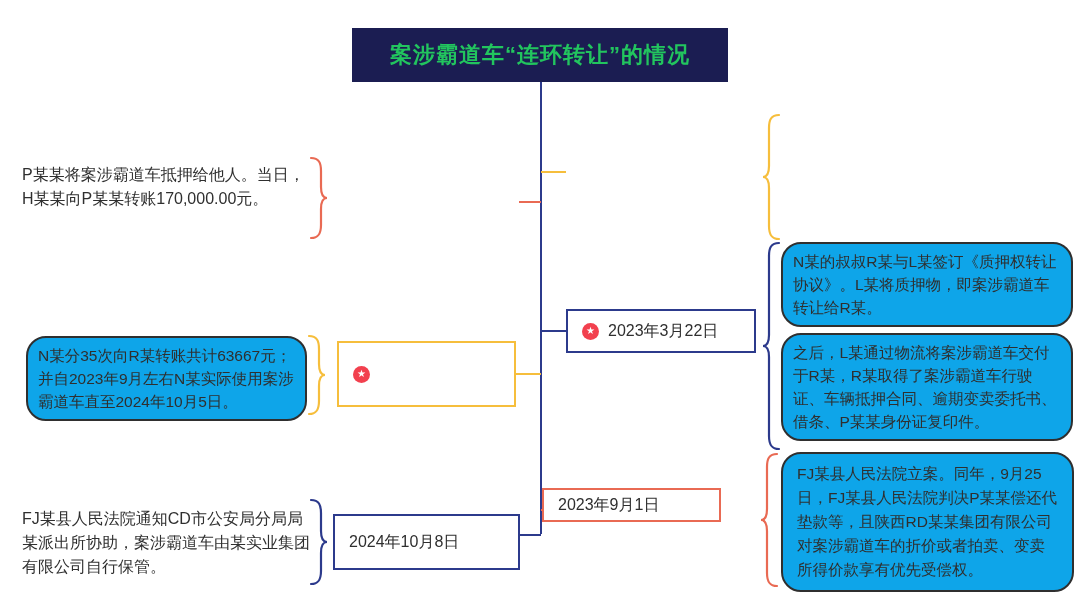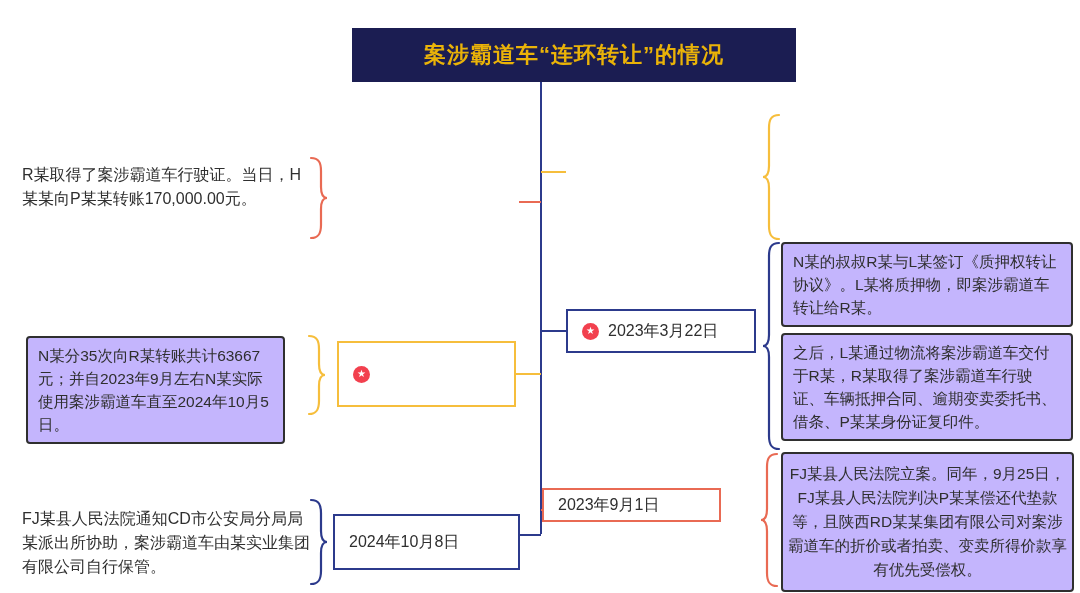--- a/index.html
+++ b/index.html
@@ -1,21 +1,21 @@
 <!DOCTYPE html>
 <html style="--navy: #2c3a8c; --navydark: #1b1d52; --red: #e96a53; --yellow: #f6be3c; --green: #57b44f; --orange: #ef9350; --lightblue: #2aaef0; --star: #f2404e; --text: #2f2f2f;"><head>
 <meta charset="utf-8">
 <style>
   html,body{margin:0;padding:0;background:#fff;}
   body{font-family:"Liberation Sans","DejaVu Sans",sans-serif;color:#2f2f2f;}
   .canvas{position:relative;width:1080px;height:593px;background:#fff;overflow:hidden;}
 
   
-  .title{position:absolute;left:352px;top:28px;width:444px;height:54px;
-    background:var(--navydark);color:#eab308;font-size:22px;font-weight:bold;
+  .title{position:absolute;left:352px;top:28px;width:376px;height:54px;
+    background:var(--navydark);color:#22c55e;font-size:22px;font-weight:bold;
     display:flex;align-items:center;justify-content:center;letter-spacing:1px;}
   .title::after{content:"";position:absolute;left:-9px;top:7px;width:100%;height:100%;
     border:2px solid var(--navydark);background:#fff;z-index:-1;}
 
   
   .spine{position:absolute;left:540px;top:82px;width:2px;height:452px;background:var(--navy);}
   .conn{position:absolute;height:2px;}
   .c-red{background:var(--red);} .c-yellow{background:var(--yellow);} .c-navy{background:var(--navy);}
 
   
@@ -28,21 +28,21 @@
   .red-b{border-color:var(--red);} .yellow-b{border-color:var(--yellow);}
   .navy-b{border-color:var(--navy);} .green-b{border-color:var(--green);}
   .orange-b{border-color:var(--orange);} .blue-b{border-color:var(--lightblue);}
   .pre{white-space:pre-line;line-height:24px;}
 
   
   .ptext{position:absolute;font-size:16px;line-height:24px;}
   .ptext.tight{font-size:15.5px;line-height:22.5px;}
 
   
-  .rbox{border:2px solid;border-radius:4px;background:#c4b5fd;box-sizing:border-box;
+  .rbox{border:2px solid;border-radius:20px;background:#0ea5e9;box-sizing:border-box;
     padding:6px 10px;font-size:15.5px;line-height:23px;}
   .rbox.abs{position:absolute;}
   .ostack{position:absolute;display:flex;flex-direction:column;gap:6px;}
 
   
   .brace{position:absolute;overflow:visible;}
   .brace path{fill:none;stroke:currentColor;stroke-width:2.2;stroke-linecap:round;}
 
   
   .star{display:inline-flex;align-items:center;justify-content:center;flex:0 0 auto;
@@ -57,26 +57,26 @@
 
   <div class="spine"></div>
 
   <div class="conn c-yellow" style="left:541px;top:171px;width:25px"></div>
   <div class="conn c-red" style="left:519px;top:201px;width:22px"></div>
   <div class="conn c-navy" style="left:541px;top:330px;width:25px"></div>
   <div class="conn c-yellow" style="left:515px;top:373px;width:26px"></div>
   <div class="conn c-red" style="left:541px;top:509px;width:25px"></div>
   <div class="conn c-navy" style="left:519px;top:534px;width:22px"></div>
 
-  <div class="ptext" style="left:22px;top:163px;width:292px">R某取得了案涉霸道车行驶证。当日，H某某向P某某转账170,000.00元。</div>
+  <div class="ptext" style="left:22px;top:163px;width:292px">P某某将案涉霸道车抵押给他人。当日，H某某向P某某转账170,000.00元。</div>
   <svg class="brace" style="left:308px;top:156px;color:var(--red)" width="22" height="84">
     <path d="M3 2 C11 2 13 7 13 15 L13 31 C13 38 15 42 19 42 C15 42 13 46 13 53 L13 69 C13 77 11 82 3 82"></path>
   </svg>
 
-  <div class="rbox green-b abs" style="left:26px;top:336px;width:259px">N某分35次向R某转账共计63667元；并自2023年9月左右N某实际使用案涉霸道车直至2024年10月5日。</div>
+  <div class="rbox green-b abs" style="left:26px;top:336px;width:281px">N某分35次向R某转账共计63667元；并自2023年9月左右N某实际使用案涉霸道车直至2024年10月5日。</div>
   <svg class="brace" style="left:306px;top:334px;color:var(--yellow)" width="22" height="82">
     <path d="M3 2 C11 2 13 7 13 15 L13 30 C13 37 15 41 19 41 C15 41 13 45 13 52 L13 67 C13 75 11 80 3 80"></path>
   </svg>
   <div class="dbox yellow-b sh-dr" style="left:337px;top:341px;width:179px;height:66px">
     <span class="star">★</span>
   </div>
 
   <div class="ptext" style="left:22px;top:507px;width:296px">FJ某县人民法院通知CD市公安局分局局某派出所协助，案涉霸道车由某实业集团有限公司自行保管。</div>
   <svg class="brace" style="left:308px;top:498px;color:var(--navy)" width="22" height="88">
     <path d="M3 2 C11 2 13 7 13 15 L13 33 C13 40 15 44 19 44 C15 44 13 48 13 55 L13 73 C13 81 11 86 3 86"></path>
@@ -100,15 +100,15 @@
     <div class="rbox orange-b">N某的叔叔R某与L某签订《质押权转让协议》。L某将质押物，即案涉霸道车转让给R某。</div>
     <div class="rbox orange-b">之后，L某通过物流将案涉霸道车交付于R某，R某取得了案涉霸道车行驶证、车辆抵押合同、逾期变卖委托书、借条、P某某身份证复印件。</div>
   </div>
 
   <div class="dbox red-b sh-dr" style="left:542px;top:488px;width:179px;height:34px">
     <span>2023年9月1日</span>
   </div>
   <svg class="brace" style="left:758px;top:452px;color:var(--red)" width="22" height="136">
     <path d="M19 2 C11 2 9 7 9 15 L9 57 C9 64 7 68 3 68 C7 68 9 72 9 79 L9 121 C9 129 11 134 19 134"></path>
   </svg>
-  <div class="rbox blue-b abs" style="left:781px;top:452px;width:293px;line-height:24px;padding:8px 4px;text-align:center;">FJ某县人民法院立案。同年，9月25日，FJ某县人民法院判决P某某偿还代垫款等，且陕西RD某某集团有限公司对案涉霸道车的折价或者拍卖、变卖所得价款享有优先受偿权。</div>
+  <div class="rbox blue-b abs" style="left:781px;top:452px;width:293px;line-height:24px;padding:8px 14px;">FJ某县人民法院立案。同年，9月25日，FJ某县人民法院判决P某某偿还代垫款等，且陕西RD某某集团有限公司对案涉霸道车的折价或者拍卖、变卖所得价款享有优先受偿权。</div>
 
 </div>
 
 </body></html>

